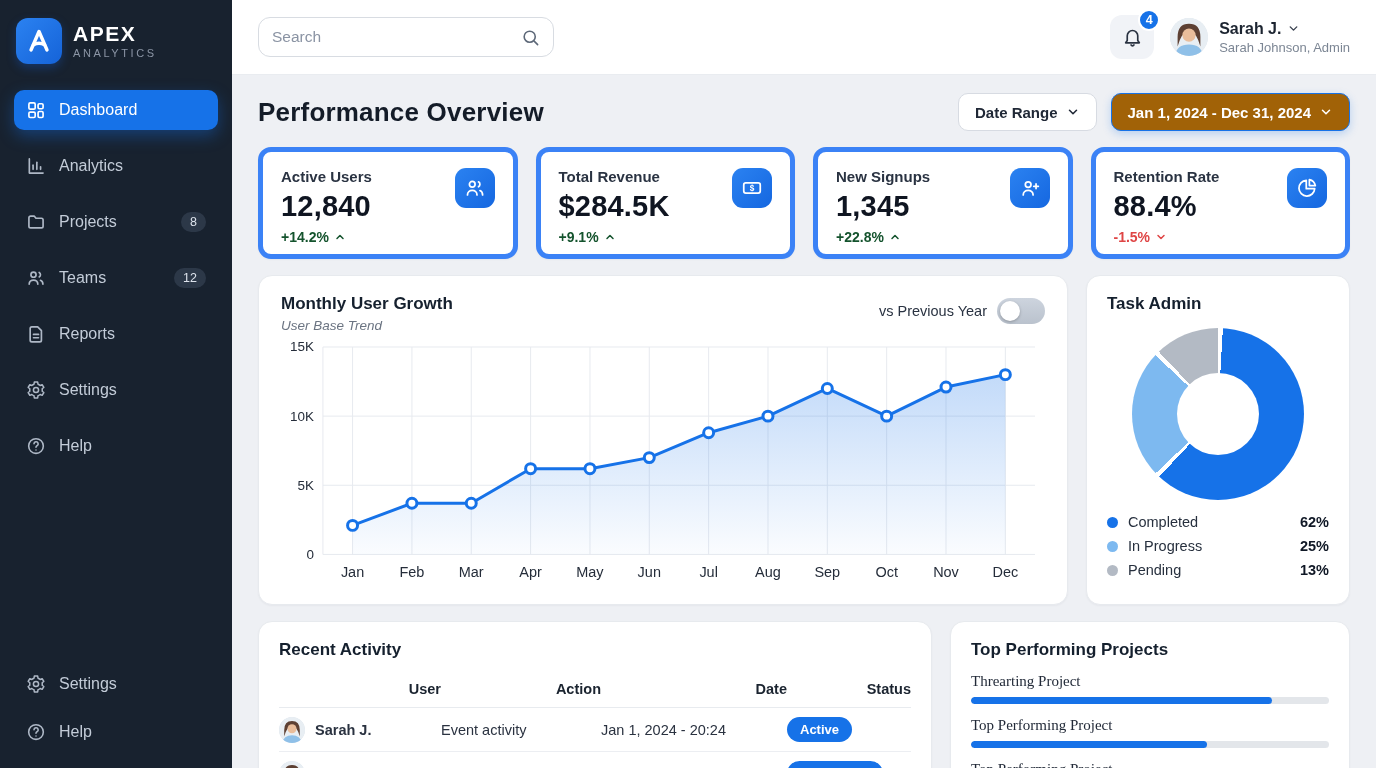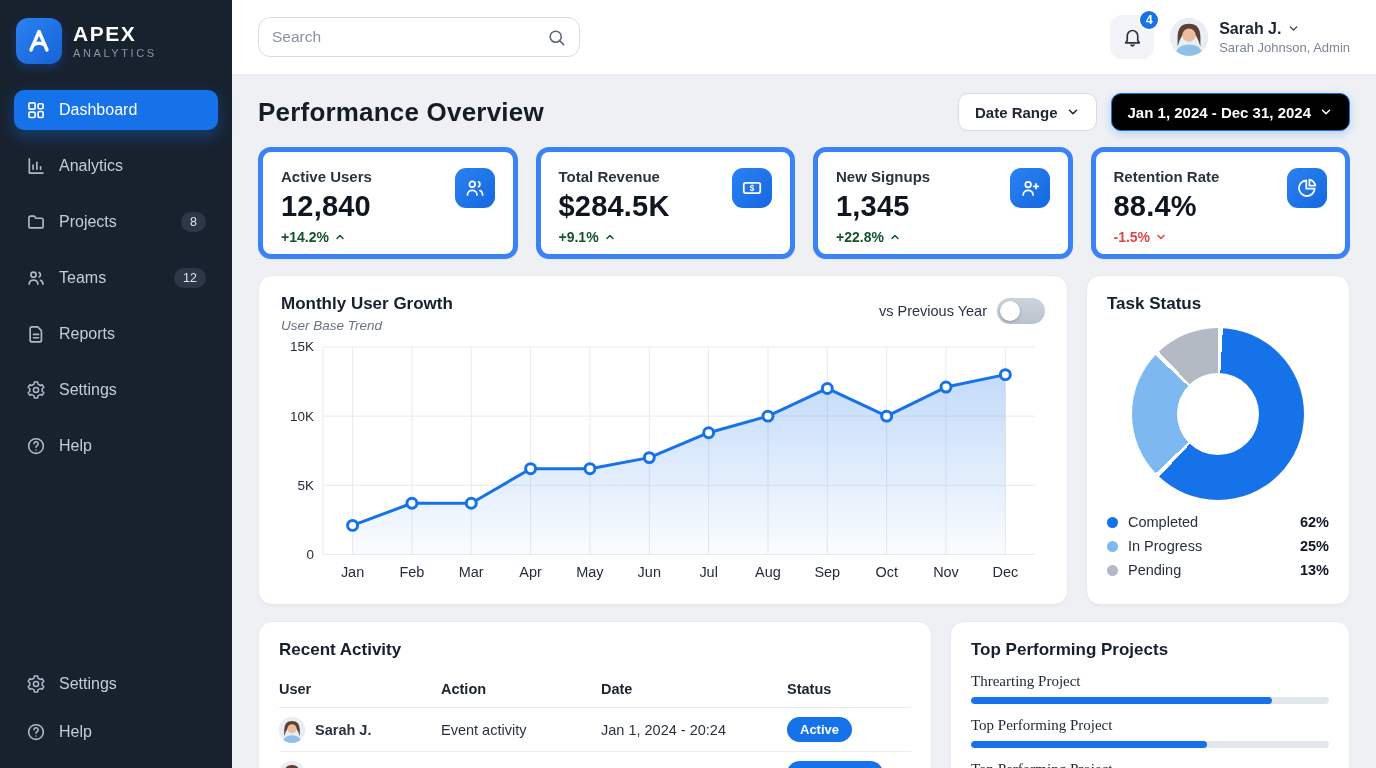--- a/index.html
+++ b/index.html
@@ -18,21 +18,21 @@
   .nav-item { display:flex; align-items:center; gap:13px; height:40px; padding:0 12px; border-radius:10px; color:#c3ccd8; font-size:16px; cursor:pointer; }
   .nav-item .nicon { width:20px; height:20px; color:#aeb8c6; flex:0 0 auto; }
   .nav-item.active { background:#1672e8; color:#ffffff; box-shadow:0 6px 16px rgba(22,114,232,.38); }
   .nav-item.active .nicon { color:#ffffff; }
   .nav-badge { margin-left:auto; background:#2c3848; color:#dde3ec; font-size:12.5px; padding:3px 9px; border-radius:999px; }
   .sidebar-footer { margin-top:auto; display:flex; flex-direction:column; gap:8px; }
 
   
   .main { flex:1; display:flex; flex-direction:column; min-width:0; }
   .topbar { height:75px; background:#ffffff; border-bottom:1px solid #e9ecf0; display:flex; align-items:center; padding:0 26px; gap:16px; }
-  .search-box { width:322px; height:40px; border:1px solid #d8dce2; border-radius:12px; background:#fff; display:flex; align-items:center; padding:0 13px; gap:8px; }
+  .search-box { width:296px; height:40px; border:1px solid #d8dce2; border-radius:12px; background:#fff; display:flex; align-items:center; padding:0 13px; gap:8px; }
   .search-box input { flex:1; border:none; outline:none; font-size:15.5px; color:#2a3240; background:transparent; }
   .search-box input::placeholder { color:#8a93a3; }
   .search-icn { width:19px; height:19px; color:#5d6penate; color:#5d6878; }
   .topbar-spacer { flex:1; }
   .bell-btn { position:relative; width:44px; height:44px; border-radius:12px; background:#f1f3f7; display:flex; align-items:center; justify-content:center; cursor:pointer; }
   .bell-btn svg { width:21px; height:21px; color:#2a3342; }
   .notif-badge { position:absolute; top:-6px; right:-6px; min-width:22px; height:22px; border-radius:999px; background:#1672e8; border:2px solid #fff; color:#fff; font-size:12.5px; font-weight:700; display:flex; align-items:center; justify-content:center; padding:0 5px; }
   .user-chip { display:flex; align-items:center; gap:11px; cursor:pointer; }
   .avatar { border-radius:50%; overflow:hidden; background:#dfe7ee; flex:0 0 auto; }
   .avatar.lg { width:38px; height:38px; }
@@ -41,21 +41,21 @@
   .user-name-row svg { width:13px; height:13px; color:#3a4250; }
   .user-sub { font-size:13px; color:#7c8694; margin-top:2px; }
 
   .content { flex:1; padding:18px 26px 0; overflow:hidden; }
   .content-header { display:flex; align-items:center; justify-content:space-between; margin-bottom:16px; }
   .page-title { font-size:26px; font-weight:800; color:#141c28; letter-spacing:.2px; }
   .header-actions { display:flex; gap:14px; }
   .btn { display:flex; align-items:center; gap:8px; height:38px; padding:0 16px; border-radius:10px; font-size:15px; font-weight:600; cursor:pointer; }
   .btn svg { width:14px; height:14px; }
   .btn-light { background:#ffffff; border:1px solid #d7dbe2; color:#202836; }
-  .btn-primary { background:#000000; border:1px solid #1672e8; color:#ffffff; box-shadow:0 3px 8px rgba(22,114,232,.25); }
+  .btn-primary { background:#a16207; border:1px solid #1672e8; color:#ffffff; box-shadow:0 3px 8px rgba(22,114,232,.25); }
 
   
   .stats-row { display:grid; grid-template-columns:repeat(4,1fr); gap:18px; margin-bottom:16px; }
   .stat-card { background:#fff; border:5px solid #3b82f6; border-radius:13px; padding:16px 18px; display:flex; justify-content:space-between; box-shadow:0 1px 2px rgba(16,24,40,.04); height:112px; }
   .stat-label { font-size:15px; font-weight:600; color:#2a3342; }
   .stat-value { font-size:29px; font-weight:800; color:#0f1521; margin-top:5px; letter-spacing:.2px; }
   .stat-change { display:flex; align-items:center; gap:5px; font-size:14px; font-weight:700; margin-top:6px; }
   .stat-change.up { color:#14532d; }
   .stat-change.down { color:#df4545; }
   .stat-change svg { width:12px; height:12px; }
@@ -81,21 +81,21 @@
   .donut::after { content:""; position:absolute; inset:26%; border-radius:50%; background:#fff; }
   .legend { display:flex; flex-direction:column; gap:8px; margin-top:2px; }
   .legend-row { display:flex; align-items:center; font-size:14.5px; color:#27303e; }
   .legend-dot { width:11px; height:11px; border-radius:50%; margin-right:10px; }
   .legend-pct { margin-left:auto; font-weight:800; color:#101826; }
 
   
   .bottom-row { display:grid; grid-template-columns:674px 1fr; gap:18px; }
   .activity-card { padding:18px 20px; }
   .table-head, .table-row { display:grid; grid-template-columns:162px 160px 186px 1fr; align-items:center; }
-  .table-head { height:38px; border-bottom:1px solid #e8ebef; font-size:14.5px; font-weight:800; color:#1b2430; margin-top:10px; }
+  .table-head { height:38px; border-bottom:1px solid #e8ebef; font-size:14.5px; font-weight:800; color:#1b2430; margin-top:10px;text-align:right; }
   .table-row { height:44px; border-bottom:1px solid #eceef2; font-size:14.5px; color:#2a3240; cursor:pointer; }
   .user-cell { display:flex; align-items:center; gap:10px; font-weight:600; }
   .pill { display:inline-block; background:#1672e8; color:#fff; font-size:13px; font-weight:600; padding:5px 13px; border-radius:999px; }
   .projects-card { padding:18px 20px; }
   .proj-item { margin-top:13px; }
   .proj-name { font-size:15px; color:#222a38; margin-bottom:7px;font-family:Liberation Serif, serif; }
   .proj-track { height:7px; border-radius:5px; background:#e3e6ea; overflow:hidden; }
   .proj-fill { height:100%; border-radius:5px; background:#1672e8; width:0; }
 </style>
 </head>
@@ -394,21 +394,21 @@
             <text x="428.75" y="241" text-anchor="middle" font-size="14.5" fill="#252d3a">Jul</text>
             <text x="488.25" y="241" text-anchor="middle" font-size="14.5" fill="#252d3a">Aug</text>
             <text x="547.75" y="241" text-anchor="middle" font-size="14.5" fill="#252d3a">Sep</text>
             <text x="607.25" y="241" text-anchor="middle" font-size="14.5" fill="#252d3a">Oct</text>
             <text x="666.75" y="241" text-anchor="middle" font-size="14.5" fill="#252d3a">Nov</text>
             <text x="726.25" y="241" text-anchor="middle" font-size="14.5" fill="#252d3a">Dec</text>
           </svg>
       </div>
 
       <div class="card task-card">
-        <div class="card-title">Task Status</div>
+        <div class="card-title">Task Admin</div>
         <div class="donut-wrap">
           <div class="donut" style="background: conic-gradient(rgb(255, 255, 255) 0%, rgb(255, 255, 255) 0.9%, rgb(22, 114, 232) 0.9%, rgb(22, 114, 232) 62%, rgb(255, 255, 255) 62%, rgb(255, 255, 255) 62.9%, rgb(125, 185, 240) 62.9%, rgb(125, 185, 240) 87%, rgb(255, 255, 255) 87%, rgb(255, 255, 255) 87.9%, rgb(179, 186, 196) 87.9%, rgb(179, 186, 196) 100%);"></div>
         </div>
         <div class="legend">
           <div class="legend-row">
             <span class="legend-dot" style="background: rgb(22, 114, 232);"></span>
             <span>Completed</span>
             <span class="legend-pct">62%</span>
           </div>
           <div class="legend-row">

